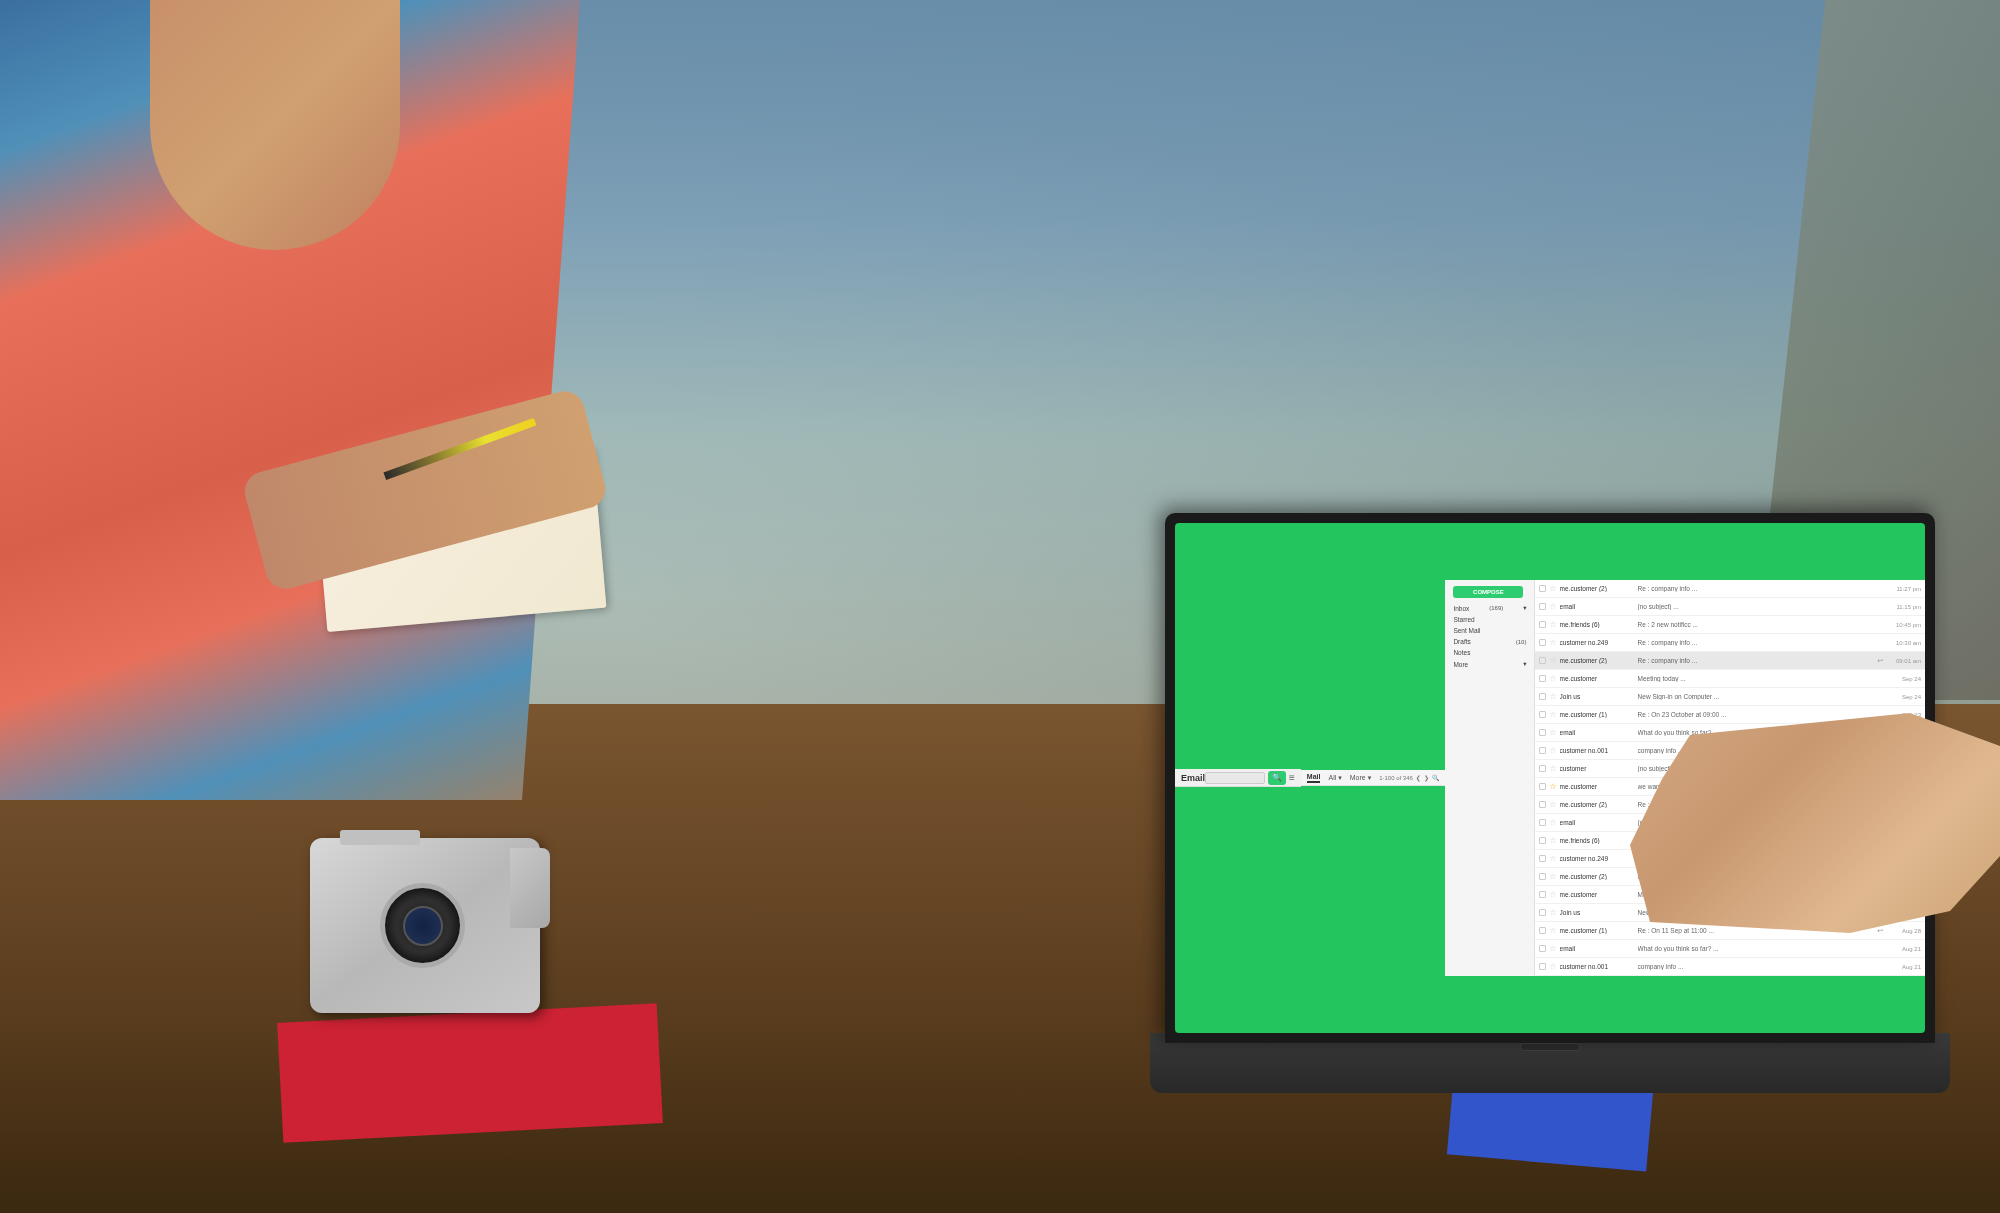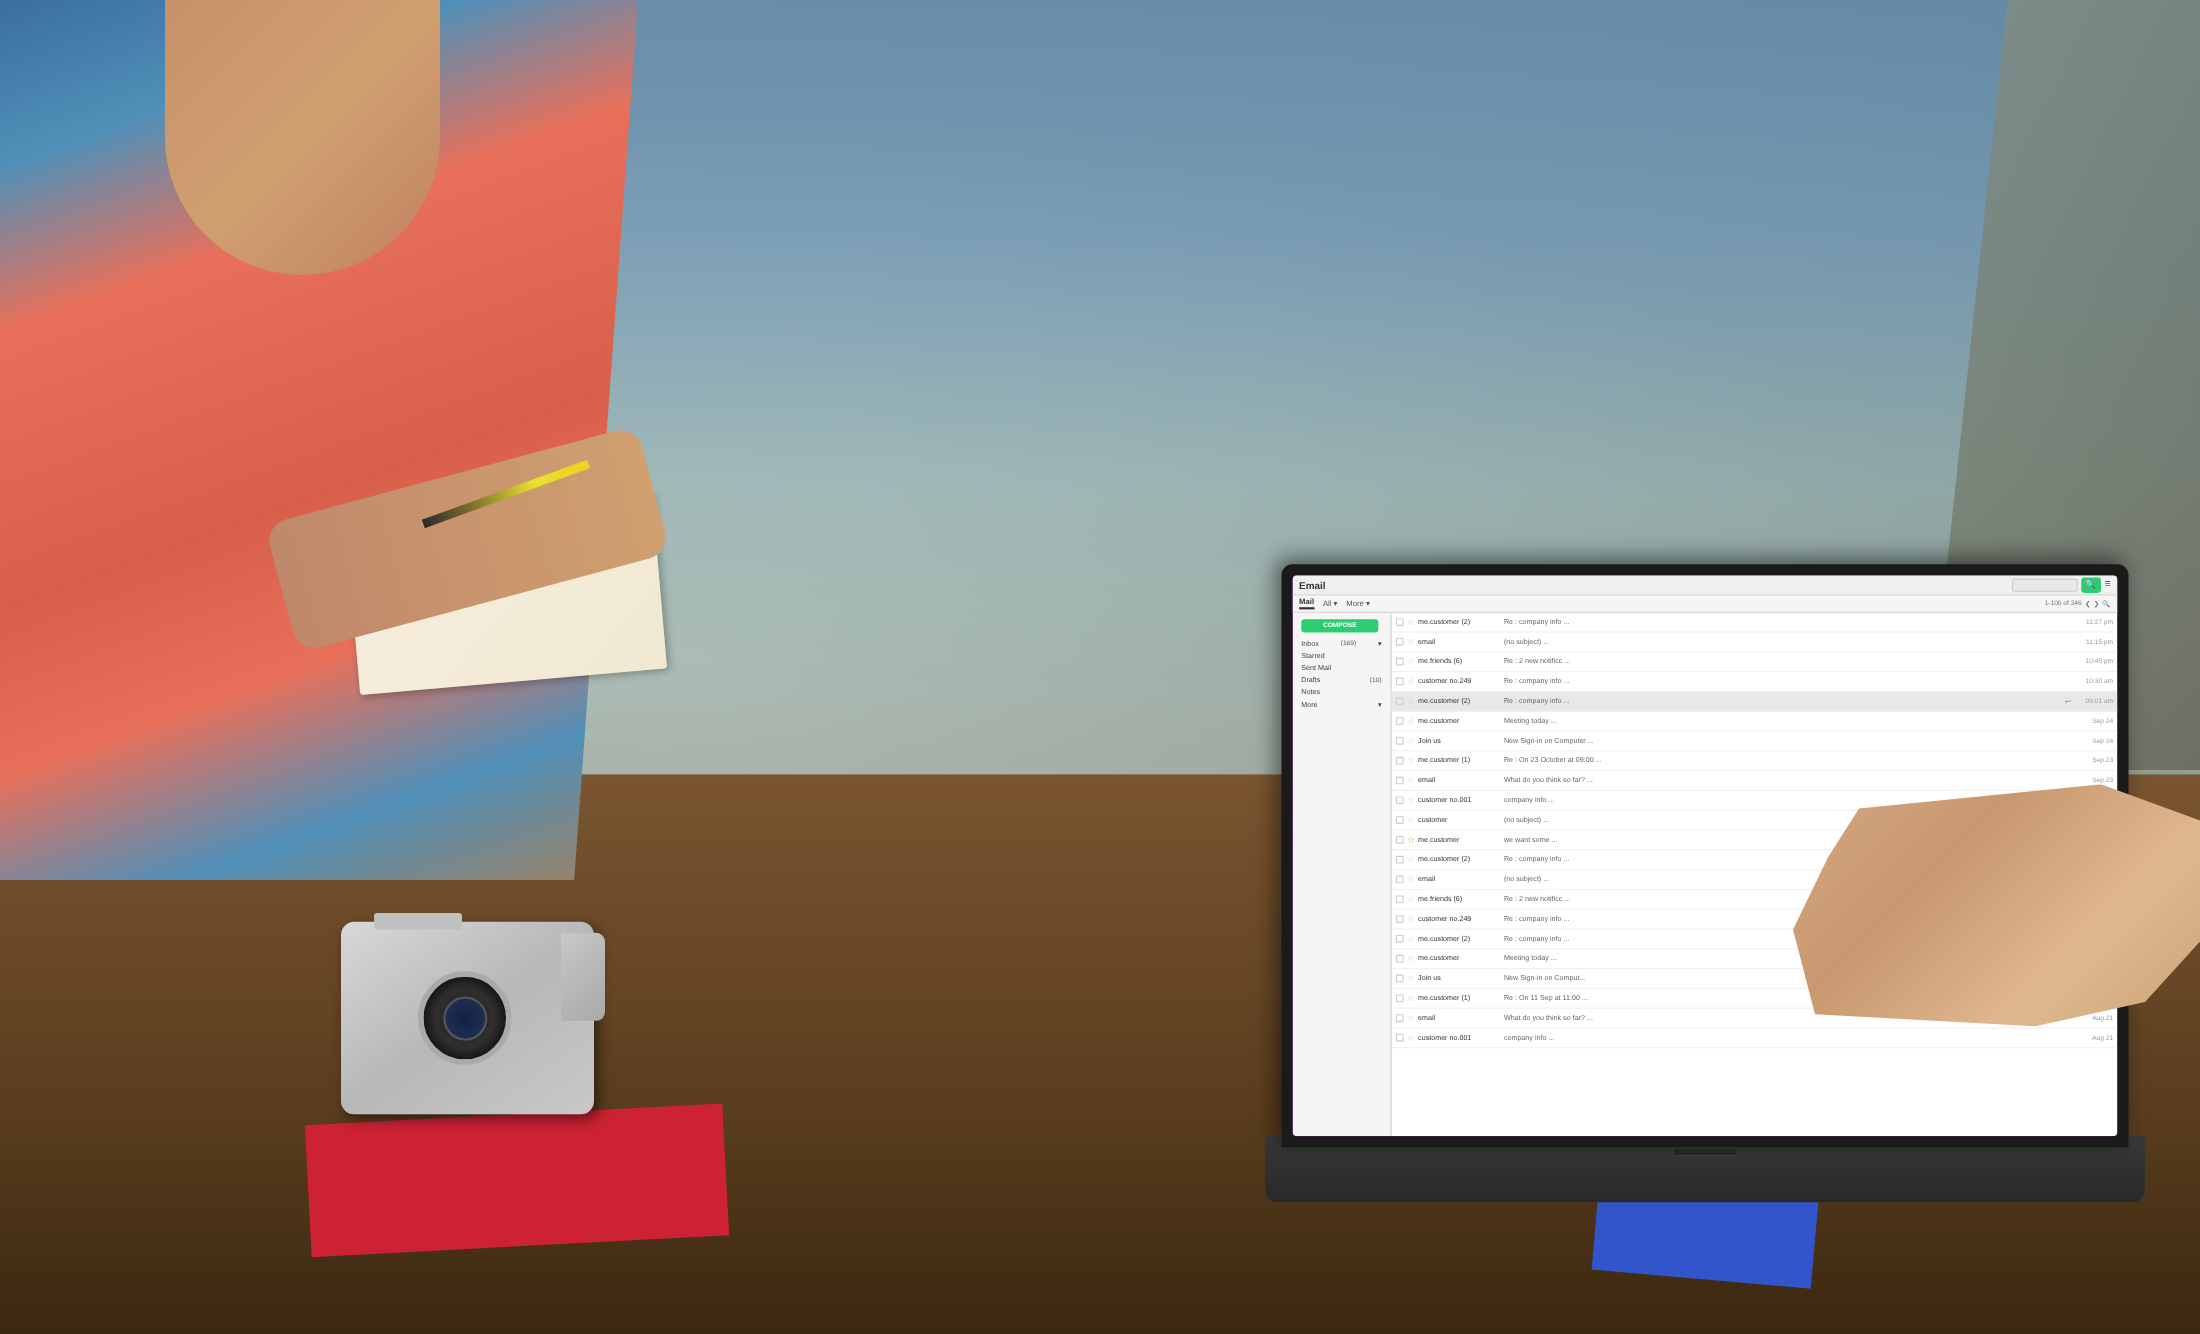--- a/index.html
+++ b/index.html
@@ -18,24 +18,25 @@
       inset: 0;
       background: 
         radial-gradient(ellipse at 30% 50%, #7a9fc0 0%, #5a7fa0 30%, #3a5f80 60%, #2a4f70 100%);
       z-index: 0;
     }
 
     
     .email-app {
       width: 100%;
       height: 100%;
-      background: #701a75;
-      display: flex;
-      flex-direction: column;
+      background: #22c55e;
+      display: flex;
+      flex-direction: row;
       font-size: 7px;
+      align-items: center;
     }
 
     .email-titlebar {
       display: flex;
       align-items: center;
       padding: 3px 6px;
       background: #f0f0f0;
       border-bottom: 1px solid #ddd;
       height: 18px;
     }

